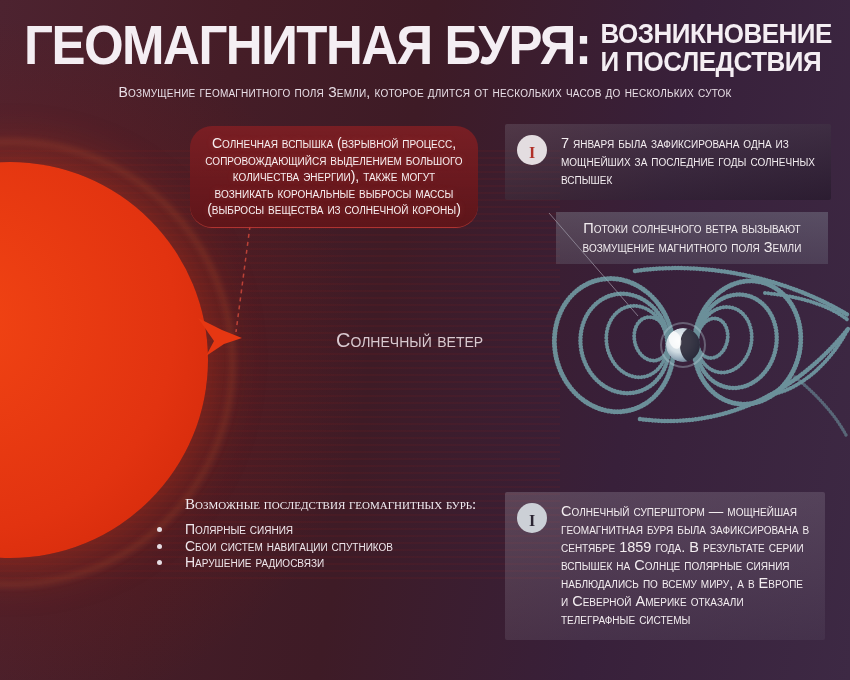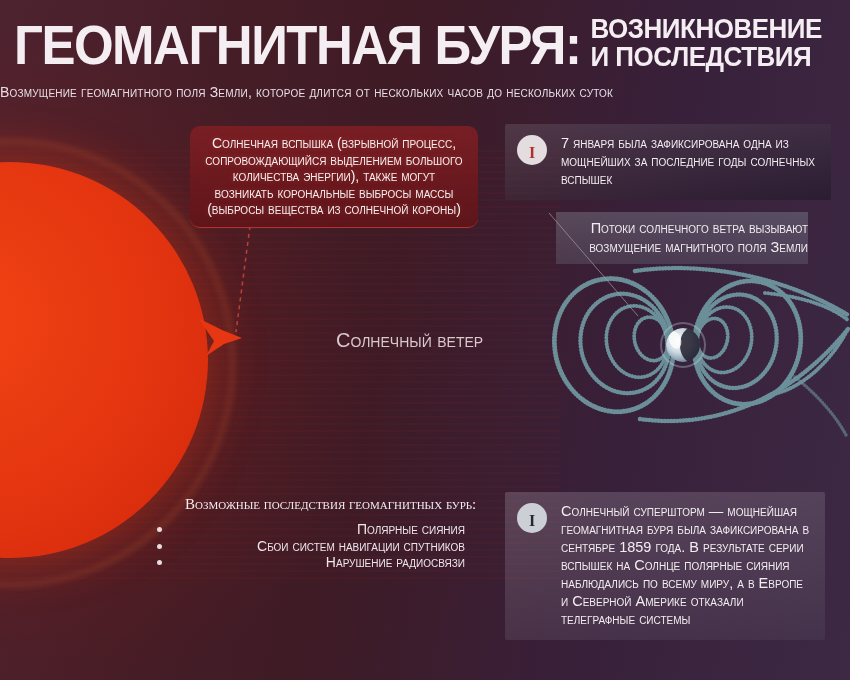--- a/index.html
+++ b/index.html
@@ -6,64 +6,64 @@
   .canvas{
     position:relative;width:850px;height:680px;overflow:hidden;
     font-family:"Liberation Sans","DejaVu Sans",sans-serif;color:#efe7ec;
     background:
       radial-gradient(500px 500px at 2% 54%, rgba(125,26,18,0.55), rgba(125,26,18,0) 70%),
       linear-gradient(100deg,#4d2330 0%,#451d27 25%,#3e1b26 45%,#38203a 72%,#3d2944 100%);
   }
   .sc{font-variant:small-caps;}
   
   .header{position:absolute;left:0;top:0;width:850px;}
-  .title-row{display:flex;align-items:flex-start;padding:16px 8px 0 14px;}
+  .title-row{display:flex;align-items:flex-end;padding:16px 8px 0 24px;}
   .title-main{font-size:51px;font-weight:bold;letter-spacing:-1.5px;color:#f4eef3;
     white-space:nowrap;transform:scaleY(1.08);transform-origin:left center;}
   .title-side{margin-left:10px;font-weight:bold;font-size:26px;line-height:27px;
     letter-spacing:-0.5px;color:#f4eef3;white-space:nowrap;transform:scaleY(1.05);}
-  .subtitle{position:absolute;left:0;top:84px;width:850px;text-align:left;
+  .subtitle{position:absolute;left:0;top:84px;width:850px;text-align:center;
     font-size:14px;color:#e9dfe7;letter-spacing:0.2px;}
   
   .sun-halo{position:absolute;left:-212px;top:140px;width:440px;height:440px;border-radius:50%;
     border:3px solid rgba(255,125,60,0.28);filter:blur(3px);}
   .sun{position:absolute;left:-188px;top:162px;width:396px;height:396px;border-radius:50%;
     background:radial-gradient(circle at 38% 40%, #f14413 0%, #e23310 62%, #cd2509 100%);
     box-shadow:0 0 46px 10px rgba(225,60,20,0.35);}
   .scanlines{position:absolute;left:0;top:150px;width:560px;height:430px;pointer-events:none;
     background:repeating-linear-gradient(180deg, rgba(150,30,25,0.10) 0 2px, rgba(0,0,0,0) 2px 7px);}
   
   .flare-note{position:absolute;left:190px;top:126px;width:264px;padding:9px 12px;
-    border-radius:10px;text-align:center;font-size:14px;line-height:16.5px;color:#f7eff1;
+    border-radius:22px;text-align:center;font-size:14px;line-height:16.5px;color:#f7eff1;
     background:linear-gradient(180deg, rgba(128,31,36,0.88), rgba(96,21,25,0.92));
     border-bottom:1px solid rgba(220,70,60,0.55);
     text-shadow:0 0 6px rgba(255,120,110,0.3);}
   
   .info-box{position:absolute;font-size:14.5px;line-height:18px;color:#f3edf0;
     padding:10px 12px 12px 56px;border-radius:2px;}
   .info-top{left:505px;top:124px;width:258px;
     background:linear-gradient(168deg, rgba(120,108,122,0.34), rgba(22,16,28,0.42));}
   .info-bottom{left:505px;top:492px;width:252px;
     background:linear-gradient(168deg, rgba(168,158,172,0.30), rgba(110,100,120,0.16));}
   .i-badge{position:absolute;left:12px;top:11px;width:30px;height:30px;border-radius:50%;
     display:flex;align-items:center;justify-content:center;
     font-family:"Liberation Serif","DejaVu Serif",serif;font-weight:bold;font-size:23px;line-height:1;}
   .i-red{background:#e3dde0;color:#b03028;}
   .i-grey{background:#ccd0d6;color:#2b2532;}
   
-  .wind-note{position:absolute;left:556px;top:212px;width:252px;padding:7px 0;
-    font-size:14.5px;line-height:19px;color:#f1ecef;text-align:right;
+  .wind-note{position:absolute;left:556px;top:212px;width:252px;padding:7px 10px;
+    font-size:14.5px;line-height:19px;color:#f1ecef;text-align:center;
     background:linear-gradient(180deg, rgba(158,172,182,0.30), rgba(140,152,164,0.22));}
   .solar-wind-label{position:absolute;left:336px;top:329px;font-size:20px;color:#d9c9cf;}
   
   .conseq{position:absolute;left:150px;top:496px;width:330px;}
   .conseq-heading{margin:0 0 8px 35px;font-size:15px;color:#f2ebf0;font-family:Liberation Serif, serif;}
   .conseq-list{list-style:none;margin:0;padding:0;}
   .conseq-list li{position:relative;margin:0 0 0 35px;padding:0;width:280px;
-    font-size:14px;line-height:16.5px;color:#eee6eb;text-align:right;}
+    font-size:14px;line-height:16.5px;color:#eee6eb;}
   .conseq-list li::before{content:"";position:absolute;left:-28px;top:6px;width:5px;height:5px;
     border-radius:50%;background:#e6dde3;}
   
   .overlay{position:absolute;left:0;top:0;pointer-events:none;}
   .magneto{position:absolute;left:540px;top:255px;width:310px;height:190px;}
 </style>
 </head>
 <body>
 
 <div class="canvas">

